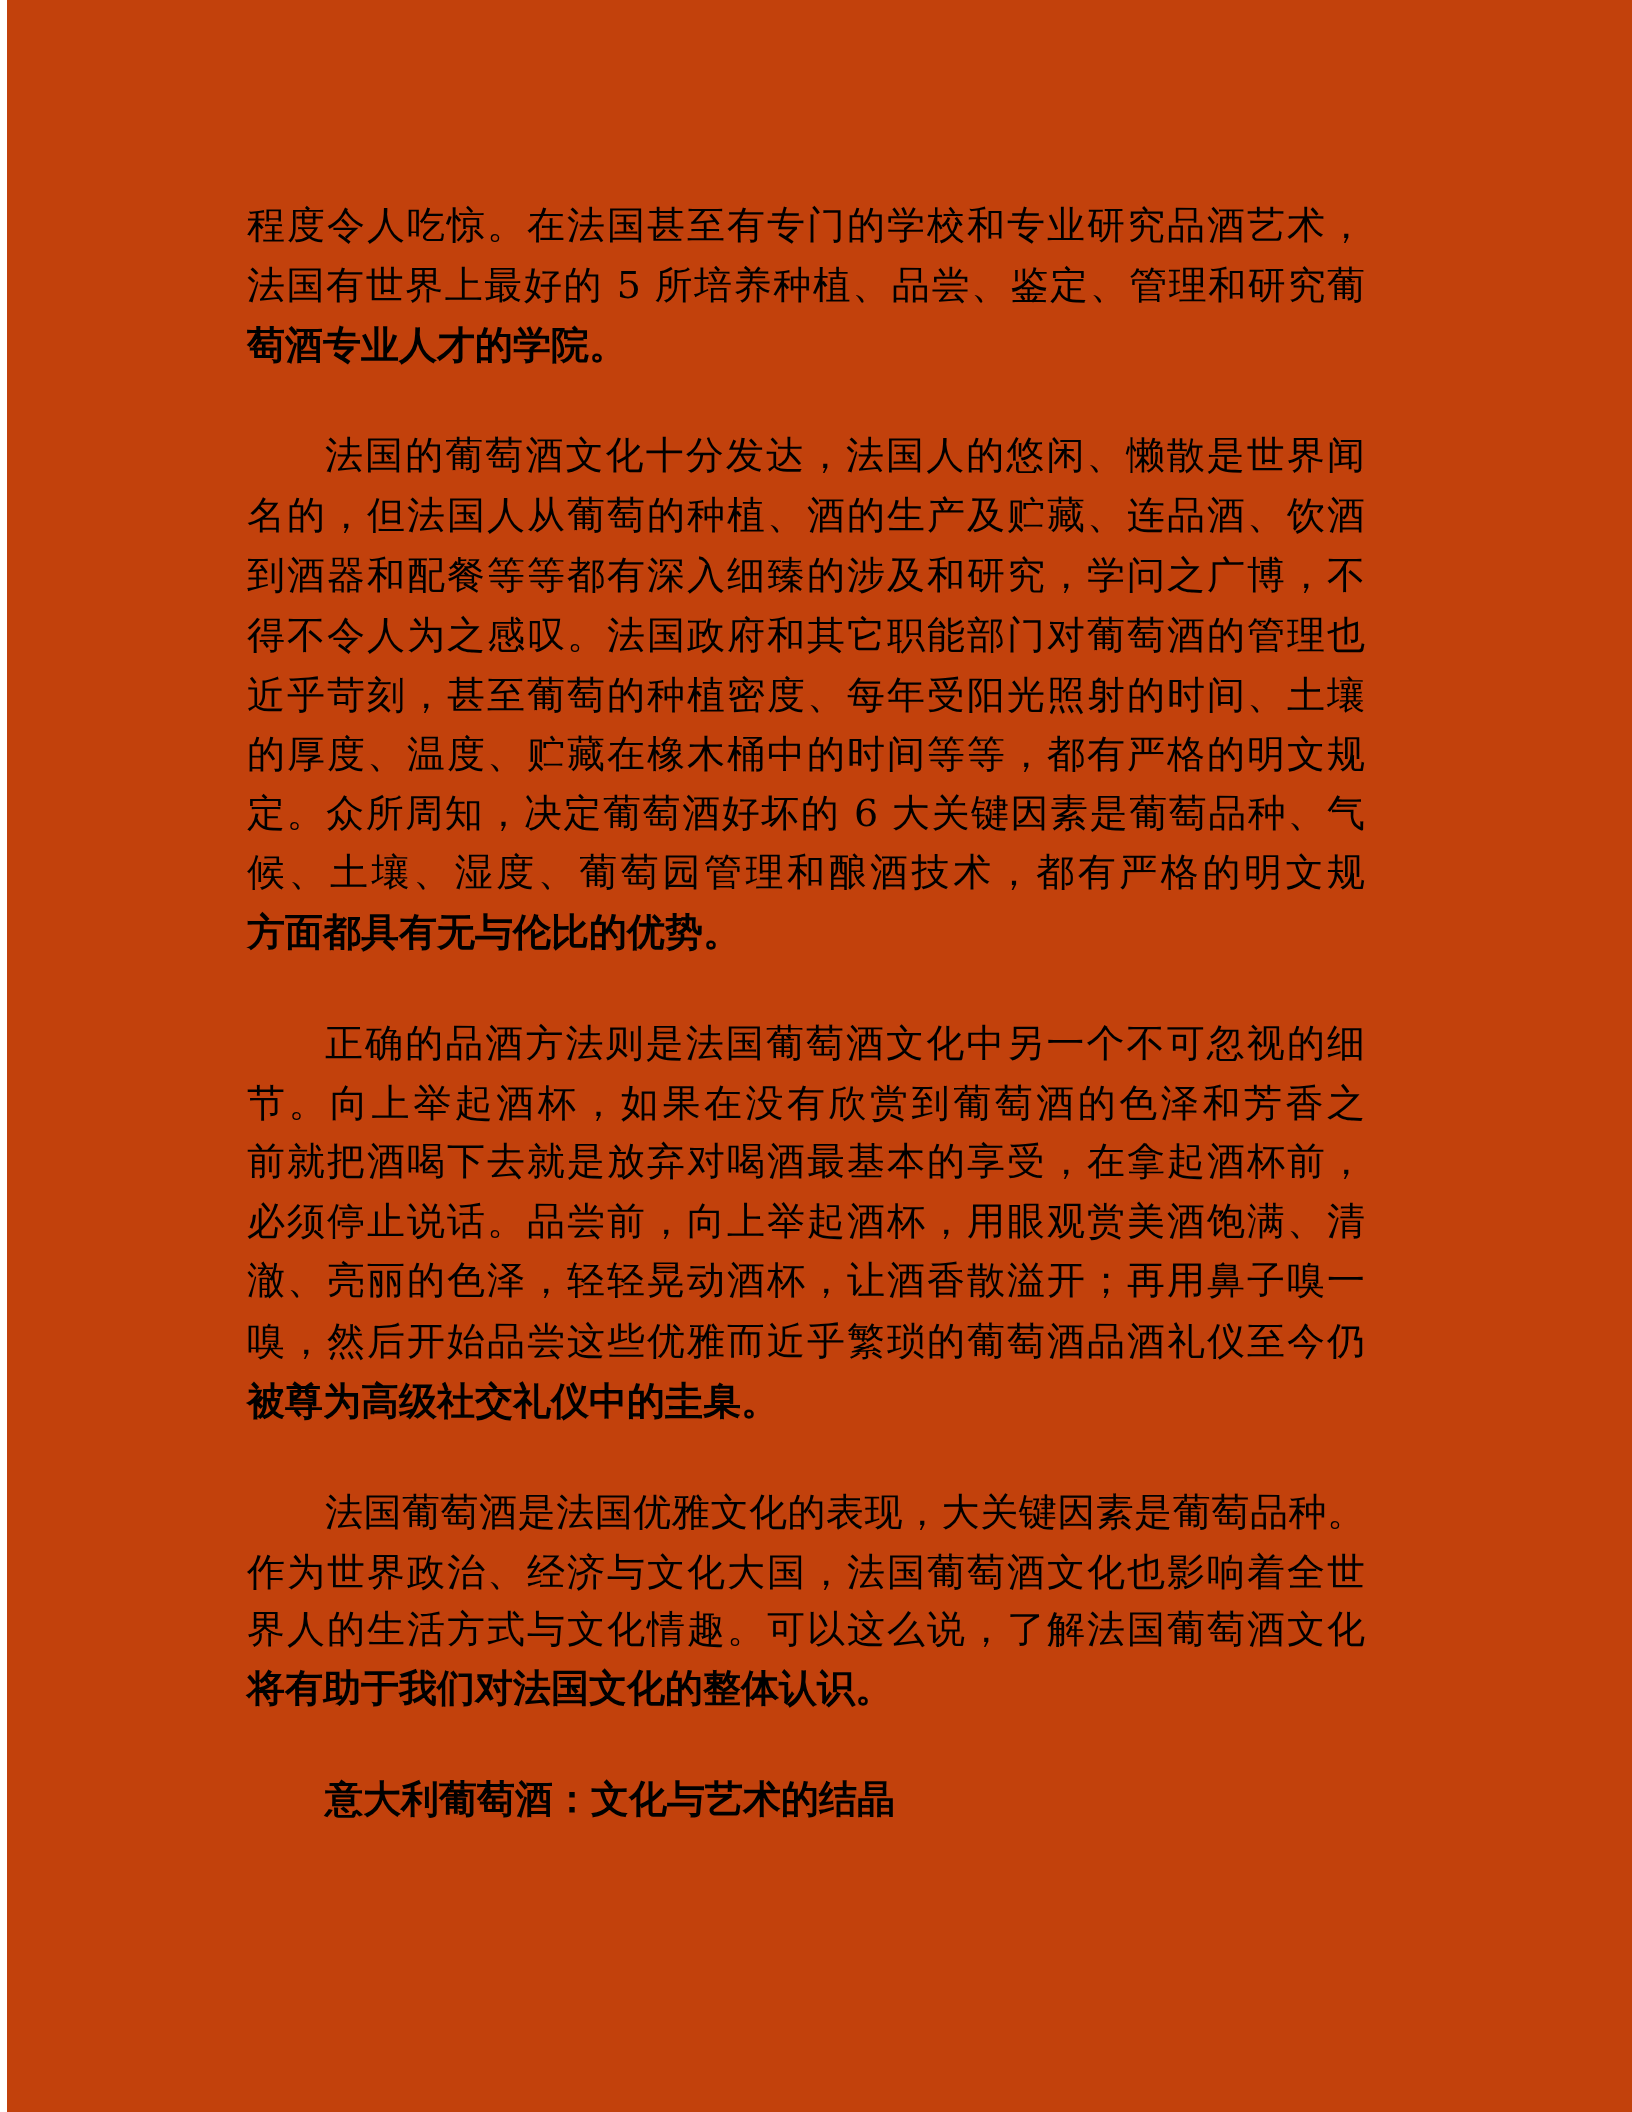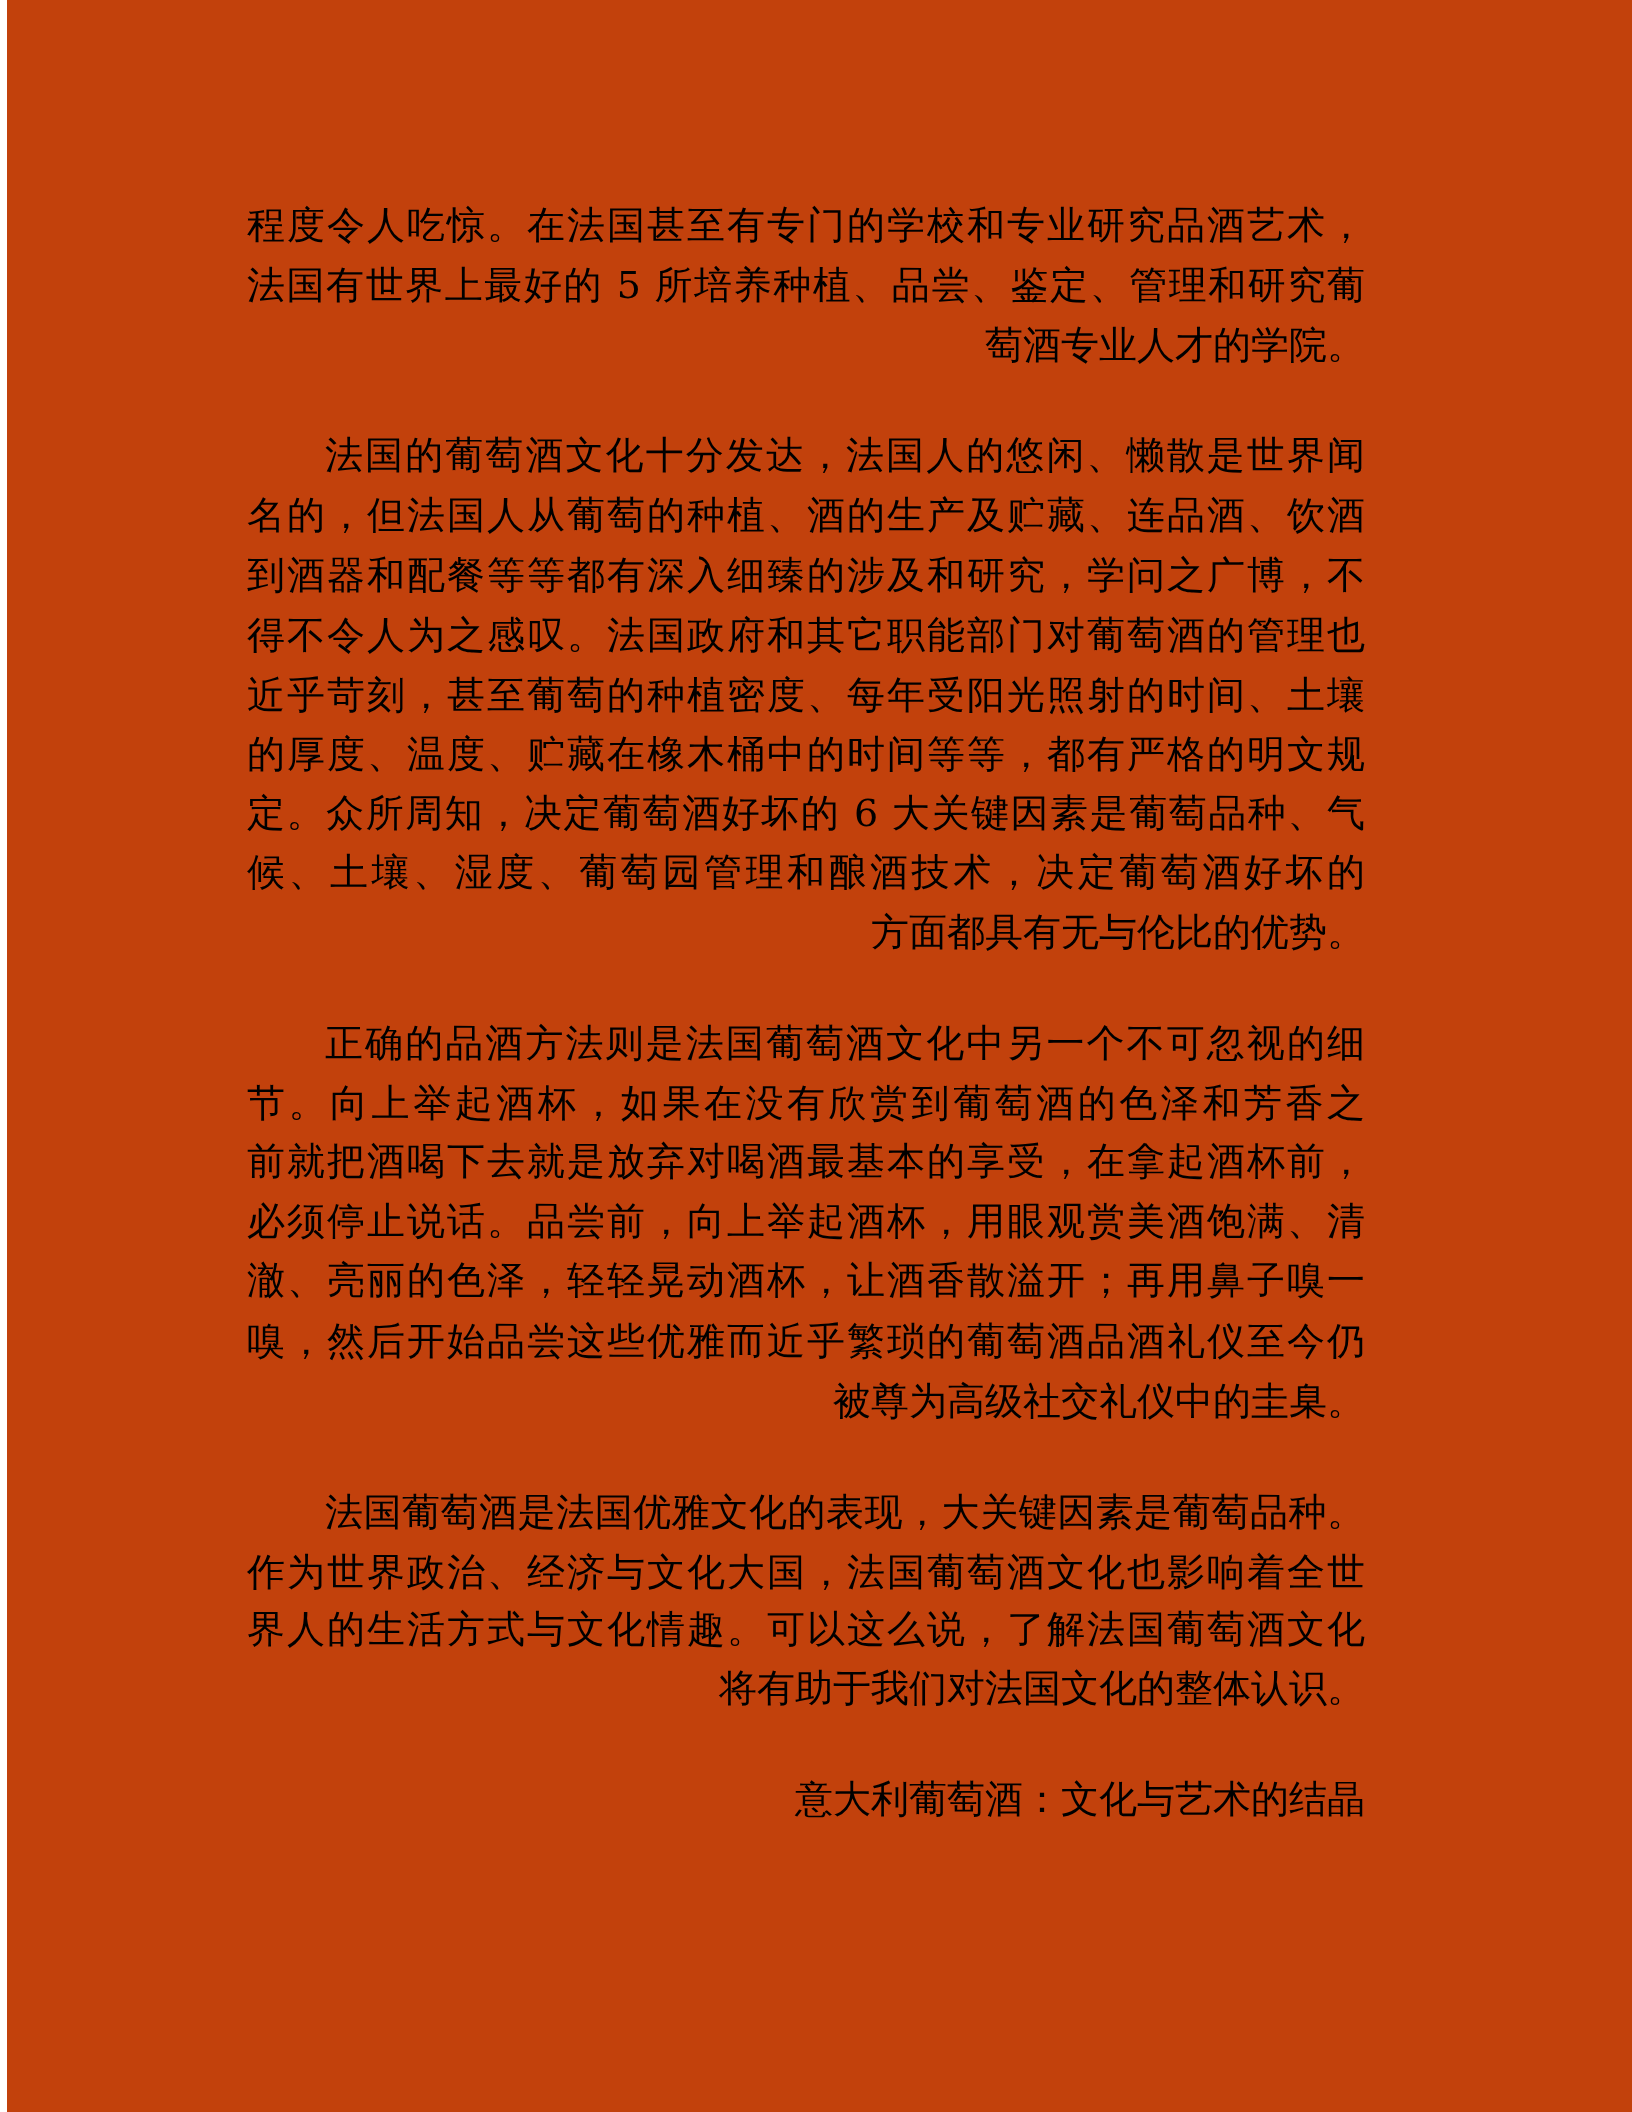--- a/index.html
+++ b/index.html
@@ -12,42 +12,42 @@
     height: 48px;
     line-height: 48px;
     font-family: "DejaVu Serif", "Liberation Serif", serif;
     font-size: 38px;
     color: #000000;
     white-space: nowrap;
     overflow: visible;
   }
   .line.full { text-align: justify; text-align-last: justify; }
   .line.indent { left: 318px; width: 1040px; }
-  .line.last { text-align: right; }
+  .line.last { text-align: left; font-weight: bold; }
 </style>
 </head>
 <body>
 
 <div class="page">
 
   <div>
     <div class="line full" style="top:201px">程度令人吃惊。在法国甚至有专门的学校和专业研究品酒艺术，</div>
     <div class="line full" style="top:261px">法国有世界上最好的 5 所培养种植、品尝、鉴定、管理和研究葡</div>
     <div class="line last" style="top:321px">萄酒专业人才的学院。</div>
   </div>
 
   <div>
     <div class="line full indent" style="top:431px">法国的葡萄酒文化十分发达，法国人的悠闲、懒散是世界闻</div>
     <div class="line full" style="top:491px">名的，但法国人从葡萄的种植、酒的生产及贮藏、连品酒、饮酒</div>
     <div class="line full" style="top:551px">到酒器和配餐等等都有深入细臻的涉及和研究，学问之广博，不</div>
     <div class="line full" style="top:611px">得不令人为之感叹。法国政府和其它职能部门对葡萄酒的管理也</div>
     <div class="line full" style="top:671px">近乎苛刻，甚至葡萄的种植密度、每年受阳光照射的时间、土壤</div>
     <div class="line full" style="top:730px">的厚度、温度、贮藏在橡木桶中的时间等等，都有严格的明文规</div>
     <div class="line full" style="top:789px">定。众所周知，决定葡萄酒好坏的 6 大关键因素是葡萄品种、气</div>
-    <div class="line full" style="top:848px">候、土壤、湿度、葡萄园管理和酿酒技术，决定葡萄酒好坏的</div>
+    <div class="line full" style="top:848px">候、土壤、湿度、葡萄园管理和酿酒技术，都有严格的明文规</div>
     <div class="line last" style="top:908px">方面都具有无与伦比的优势。</div>
   </div>
 
   <div>
     <div class="line full indent" style="top:1019px">正确的品酒方法则是法国葡萄酒文化中另一个不可忽视的细</div>
     <div class="line full" style="top:1079px">节。向上举起酒杯，如果在没有欣赏到葡萄酒的色泽和芳香之</div>
     <div class="line full" style="top:1137px">前就把酒喝下去就是放弃对喝酒最基本的享受，在拿起酒杯前，</div>
     <div class="line full" style="top:1197px">必须停止说话。品尝前，向上举起酒杯，用眼观赏美酒饱满、清</div>
     <div class="line full" style="top:1256px">澈、亮丽的色泽，轻轻晃动酒杯，让酒香散溢开；再用鼻子嗅一</div>
     <div class="line full" style="top:1317px">嗅，然后开始品尝这些优雅而近乎繁琐的葡萄酒品酒礼仪至今仍</div>

